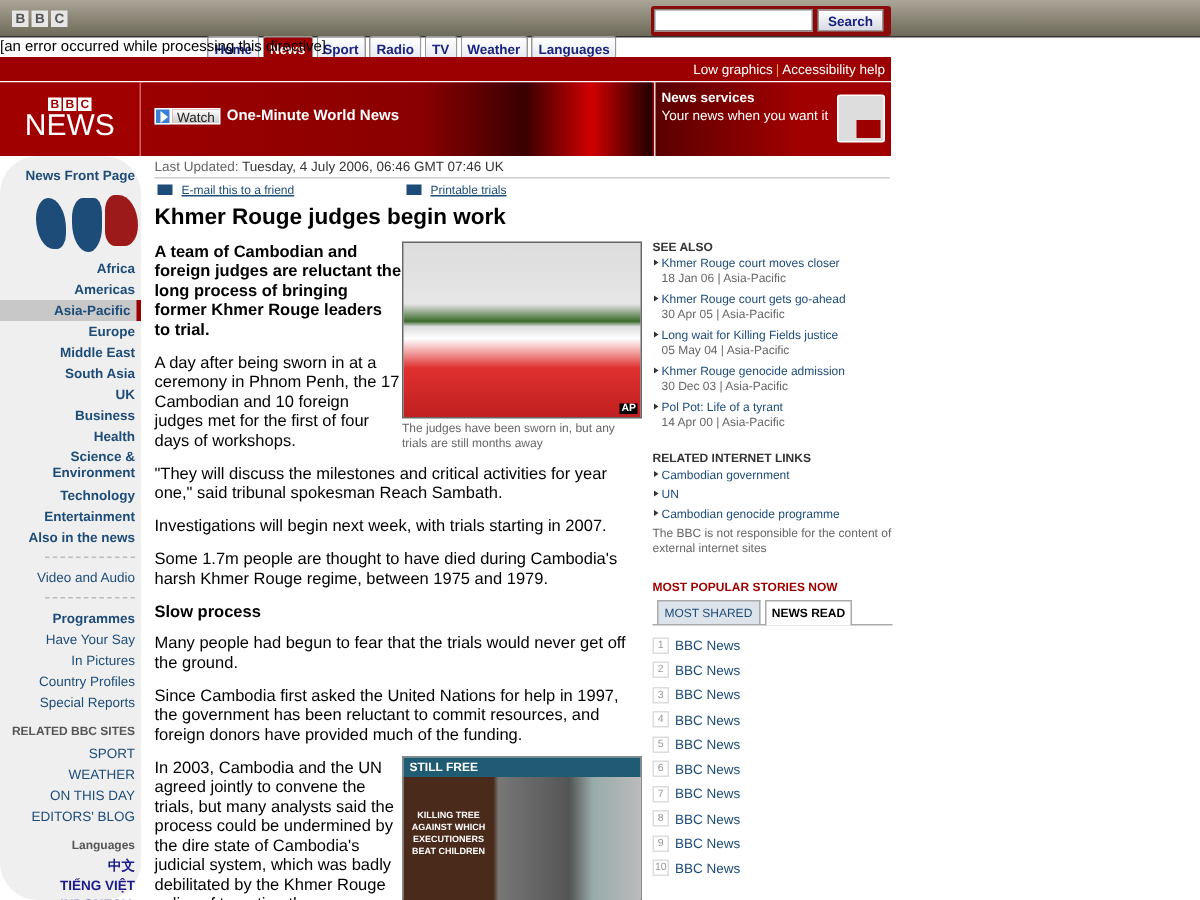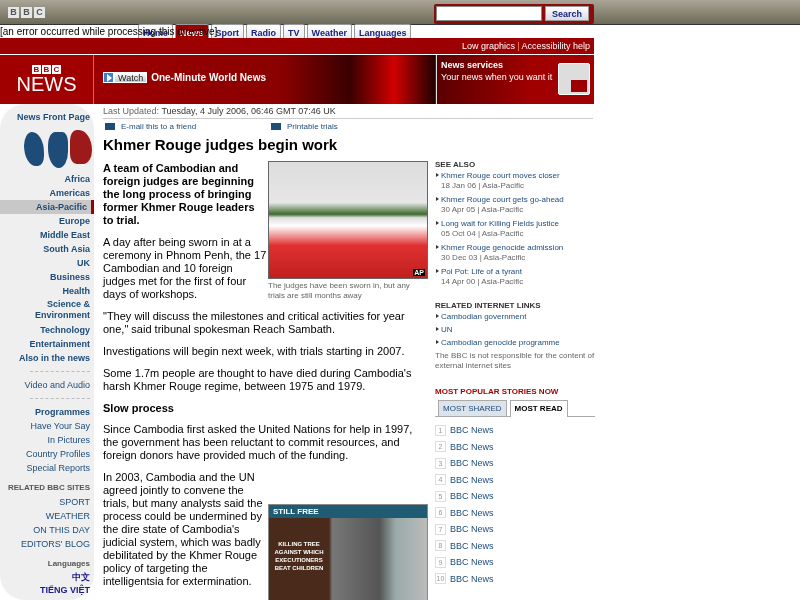--- a/index.html
+++ b/index.html
@@ -60,21 +60,21 @@
   .sb-plain { display: block; color: #1d4c79; font: 9px/14px "Liberation Sans", sans-serif; }
   .sb-head { color: #555; font: bold 8px/14px "Liberation Sans", sans-serif; margin-top: 6px; }
   .sb-site { display: block; color: #1d4c79; font: 9px/14px "Liberation Sans", sans-serif; }
   .sb-lang-head { color: #555; font: bold 8px/14px "Liberation Sans", sans-serif; margin-top: 6px; }
   .sb-lang { display: block; color: #1a1a8c; font: bold 9px/13px "Liberation Sans", sans-serif; }
 
   
   .updated { position: absolute; left: 103px; top: 106px; width: 490px; font: 9px "Liberation Sans", sans-serif; color: #666; border-bottom: 1px solid #ccc; padding-bottom: 2px; }
   .updated b { color: #333; font-weight: normal; }
   .tools { position: absolute; left: 103px; top: 122px; font: 8px "Liberation Sans", sans-serif; color: #1d4c79; }
-  .tool { position: absolute; white-space: nowrap; }
+  .tool { position: absolute; white-space: nowrap; text-decoration: underline; }
   .tool .ic { display: inline-block; width: 10px; height: 7px; background: #1d4c79; margin-right: 6px; vertical-align: middle; }
   .headline { position: absolute; left: 103px; top: 136px; font: bold 15px "Liberation Sans", sans-serif; color: #000; }
   .story { position: absolute; left: 103px; top: 162px; width: 326px; font: 11px/13px "Liberation Sans", sans-serif; }
   .story p { margin-bottom: 9px; }
   .story .intro { font-weight: bold; width: 165px; }
   .story .narrow { width: 165px; }
   .story h3 { font: bold 11px "Liberation Sans", sans-serif; margin-bottom: 9px; }
 
   .photo { position: absolute; left: 268px; top: 161px; width: 160px; }
   .photo .img { width: 160px; height: 118px; border: 1px solid #666;
@@ -202,26 +202,27 @@
   <span>Last Updated:</span>
   <b>Tuesday, 4 July 2006, 06:46 GMT 07:46 UK</b>
 </div>
 <div class="tools">
   <a class="tool" style="left:2px"><span class="ic"></span><span>E-mail this to a friend</span></a>
   <a class="tool" style="left:168px"><span class="ic"></span><span>Printable trials</span></a>
 </div>
 <h1 class="headline">Khmer Rouge judges begin work</h1>
 
 <div class="story">
-  <p class="intro">A team of Cambodian and foreign judges are beginning the long process of bringing former Khmer Rouge leaders to trial.</p>
+  <p class="intro">A team of Cambodian and foreign judges are reluctant the long process of bringing former Khmer Rouge leaders to trial.</p>
   <p class="narrow">A day after being sworn in at a ceremony in Phnom Penh, the 17 Cambodian and 10 foreign judges met for the first of four days of workshops.</p>
   <p>"They will discuss the milestones and critical activities for year one," said tribunal spokesman Reach Sambath.</p>
   <p>Investigations will begin next week, with trials starting in 2007.</p>
   <p>Some 1.7m people are thought to have died during Cambodia's harsh Khmer Rouge regime, between 1975 and 1979.</p>
   <h3>Slow process</h3>
+  <p>Many people had begun to fear that the trials would never get off the ground.</p>
   <p>Since Cambodia first asked the United Nations for help in 1997, the government has been reluctant to commit resources, and foreign donors have provided much of the funding.</p>
   <p class="narrow">In 2003, Cambodia and the UN agreed jointly to convene the trials, but many analysts said the process could be undermined by the dire state of Cambodia's judicial system, which was badly debilitated by the Khmer Rouge policy of targeting the intelligentsia for extermination.</p>
 </div>
 
 <div class="photo">
   <div class="img">
     <span class="ap">AP</span>
   </div>
   <div class="cap">The judges have been sworn in, but any trials are still months away</div>
 </div>
@@ -238,41 +239,41 @@
   <div class="sa-item">
     <a class="sa-link">Khmer Rouge court moves closer</a><br>
     <span class="sa-meta">18 Jan 06</span><span class="sa-meta"> | </span><span class="sa-meta">Asia-Pacific</span>
   </div>
   <div class="sa-item">
     <a class="sa-link">Khmer Rouge court gets go-ahead</a><br>
     <span class="sa-meta">30 Apr 05</span><span class="sa-meta"> | </span><span class="sa-meta">Asia-Pacific</span>
   </div>
   <div class="sa-item">
     <a class="sa-link">Long wait for Killing Fields justice</a><br>
-    <span class="sa-meta">05 Oct 04</span><span class="sa-meta"> | </span><span class="sa-meta">Asia-Pacific</span>
+    <span class="sa-meta">05 May 04</span><span class="sa-meta"> | </span><span class="sa-meta">Asia-Pacific</span>
   </div>
   <div class="sa-item">
     <a class="sa-link">Khmer Rouge genocide admission</a><br>
     <span class="sa-meta">30 Dec 03</span><span class="sa-meta"> | </span><span class="sa-meta">Asia-Pacific</span>
   </div>
   <div class="sa-item">
     <a class="sa-link">Pol Pot: Life of a tyrant</a><br>
     <span class="sa-meta">14 Apr 00</span><span class="sa-meta"> | </span><span class="sa-meta">Asia-Pacific</span>
   </div>
 
   <div class="rc-head" style="margin-top:14px">RELATED INTERNET LINKS</div>
   <div class="rl-item"><a class="rl-link">Cambodian government</a></div>
   <div class="rl-item"><a class="rl-link">UN</a></div>
   <div class="rl-item"><a class="rl-link">Cambodian genocide programme</a></div>
   <div class="rl-note">The BBC is not responsible for the content of external internet sites</div>
 
   <div class="mp-head">MOST POPULAR STORIES NOW</div>
   <div class="mp-tabs">
     <a class="mp-tab">MOST SHARED</a>
-    <a class="mp-tab active">MOST READ</a>
+    <a class="mp-tab active">NEWS READ</a>
   </div>
   <div class="mp-list">
     <div class="mp-row">
         <span class="mp-num">1</span>
         <a class="mp-link">BBC News</a>
       </div>
     <div class="mp-row">
         <span class="mp-num">2</span>
         <a class="mp-link">BBC News</a>
       </div>

